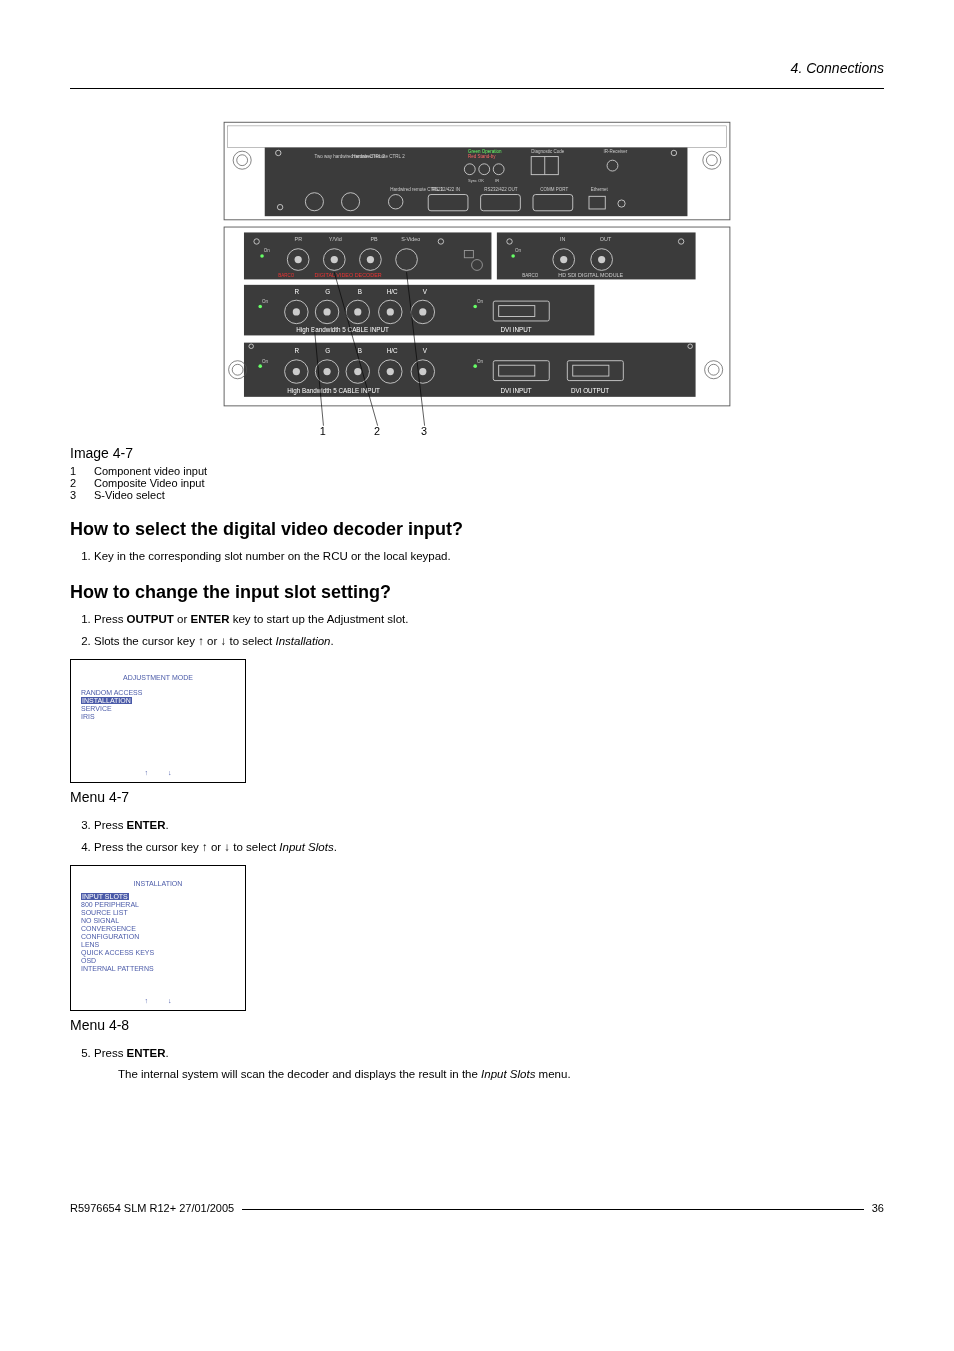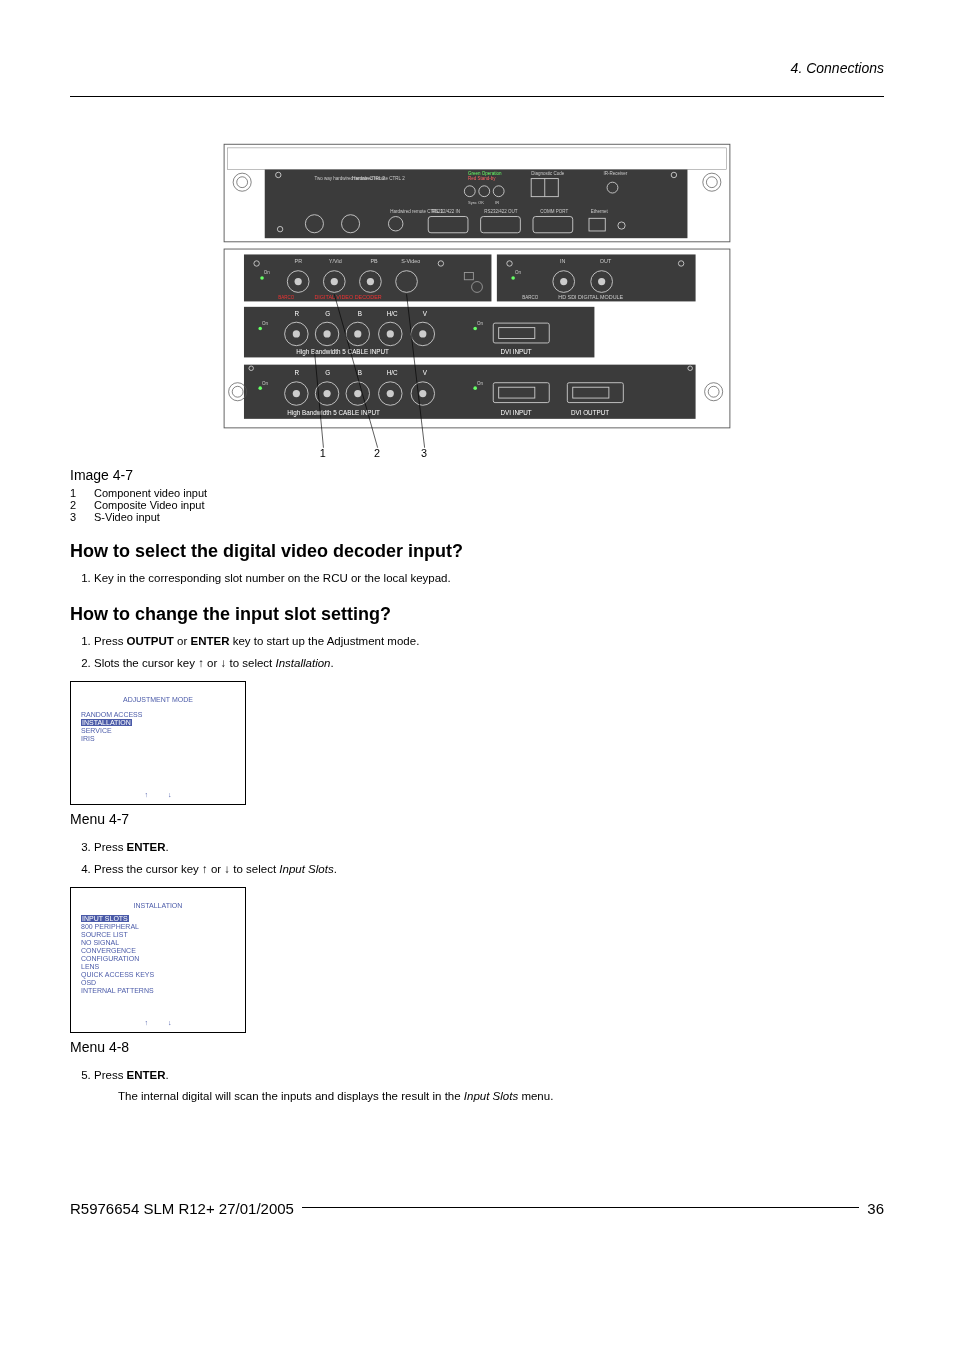--- a/index.html
+++ b/index.html
@@ -9,23 +9,23 @@
     color: #000;
     width: 954px;
     margin: 0 auto;
     padding: 60px 70px 40px 70px;
     font-size: 12px;
   }
   .header-right {
     text-align: right;
     font-style: italic;
     font-size: 14px;
-    padding-bottom: 20px;
+    padding-bottom: 12px;
     border-bottom: 1px solid #000;
-    margin-bottom: 36px;
+    margin-bottom: 22px;
   }
   .diagram-wrap {
     margin: 0 20px 8px 20px;
   }
   .diagram-svg { display:block; margin:0 auto; }
   .img-caption { font-size: 14px; margin-top: 6px; }
   .legend-list { margin-top: 4px; font-size: 11px; }
   .legend-list div { display:flex; gap:12px; }
   .legend-list .num { width:12px; }
   h4.section {
@@ -65,24 +65,24 @@
     text-align:center;
     font-size:7px;
     color:#4a5aa8;
     display:flex;
     justify-content:center;
     gap:20px;
   }
   .menu-caption { font-size:14px; margin-top:6px; margin-bottom:12px; }
   .result-indent { margin-left:24px; font-size:11.5px; margin-top:4px; }
   .page-footer {
-    margin-top: 92px;
+    margin-top: 116px;
     display:flex;
     justify-content:flex-end;
-    font-size:15px;
+    font-size:11px;
     padding-top:4px;
   }
   .page-footer .line {
     flex:1;
     border-bottom:1px solid #000;
     margin:0 8px 4px 8px;
     height:8px;
   }
   .bold { font-weight:bold; }
   .italic { font-style:italic; }
@@ -262,33 +262,33 @@
   <div>
       <span class="num">1</span>
       <span>Component video input</span>
     </div>
   <div>
       <span class="num">2</span>
       <span>Composite Video input</span>
     </div>
   <div>
       <span class="num">3</span>
-      <span>S-Video input</span>
+      <span>S-Video select</span>
     </div>
 </div>
 
 <h4 class="section">How to select the digital video decoder input?</h4>
 <ol class="steps">
   <li>Key in the corresponding slot number on the RCU or the local keypad.</li>
 </ol>
 
 <h4 class="section">How to change the input slot setting?</h4>
 <ol class="steps">
   <li>
-    <span>Press </span><span class="bold">OUTPUT</span><span> or </span><span class="bold">ENTER</span><span> key to start up the Adjustment mode.</span>
+    <span>Press </span><span class="bold">OUTPUT</span><span> or </span><span class="bold">ENTER</span><span> key to start up the Adjustment slot.</span>
   </li>
   <li>
     <span>Slots the cursor key ↑ or ↓ to select </span><span class="italic">Installation</span><span>.</span>
   </li>
 </ol>
 
 <div class="menu-box">
   <div class="menu-inner">
     <div class="menu-line" style="text-align:center;">ADJUSTMENT MODE</div>
     <div style="height:6px"></div>
@@ -332,21 +332,21 @@
     <span>↑</span>
     <span>↓</span>
   </div>
 </div>
 <div class="menu-caption">Menu 4-8</div>
 
 <ol class="steps" start="5">
   <li>
     <span>Press </span><span class="bold">ENTER</span><span>.</span>
     <div class="result-indent">
-      <span>The internal digital will scan the inputs and displays the result in the </span><span class="italic">Input Slots</span><span> menu.</span>
+      <span>The internal system will scan the decoder and displays the result in the </span><span class="italic">Input Slots</span><span> menu.</span>
     </div>
   </li>
 </ol>
 
 <div class="page-footer">
   <span>R5976654  SLM R12+  27/01/2005</span>
   <span class="line"></span>
   <span>36</span>
 </div>
 

